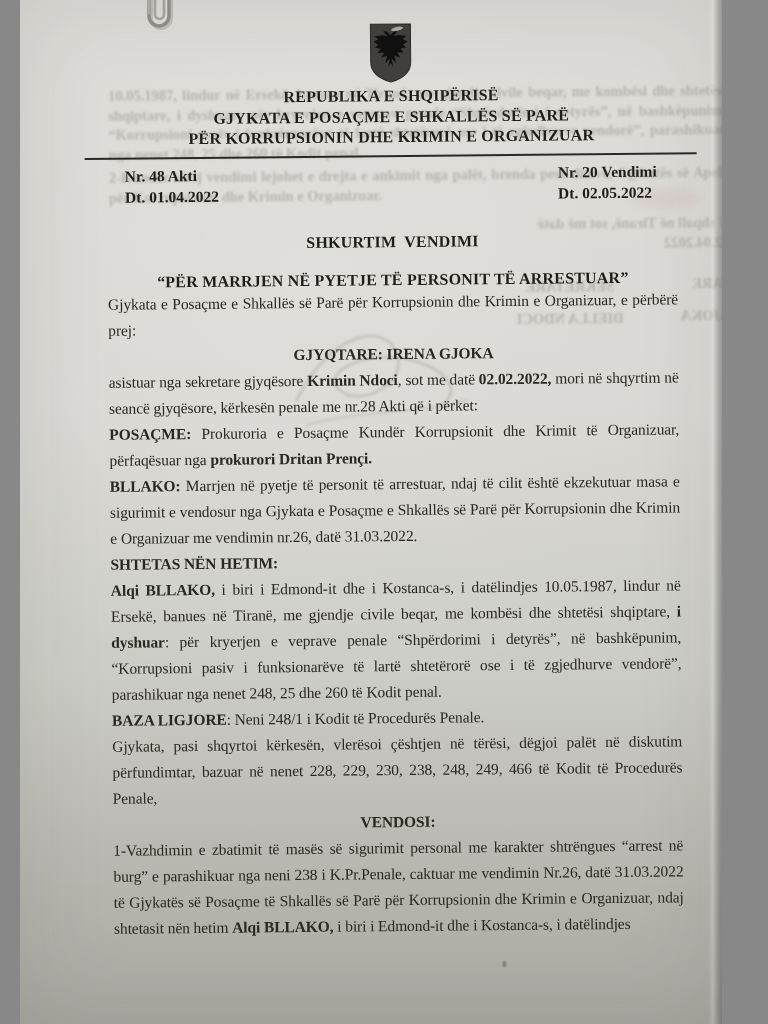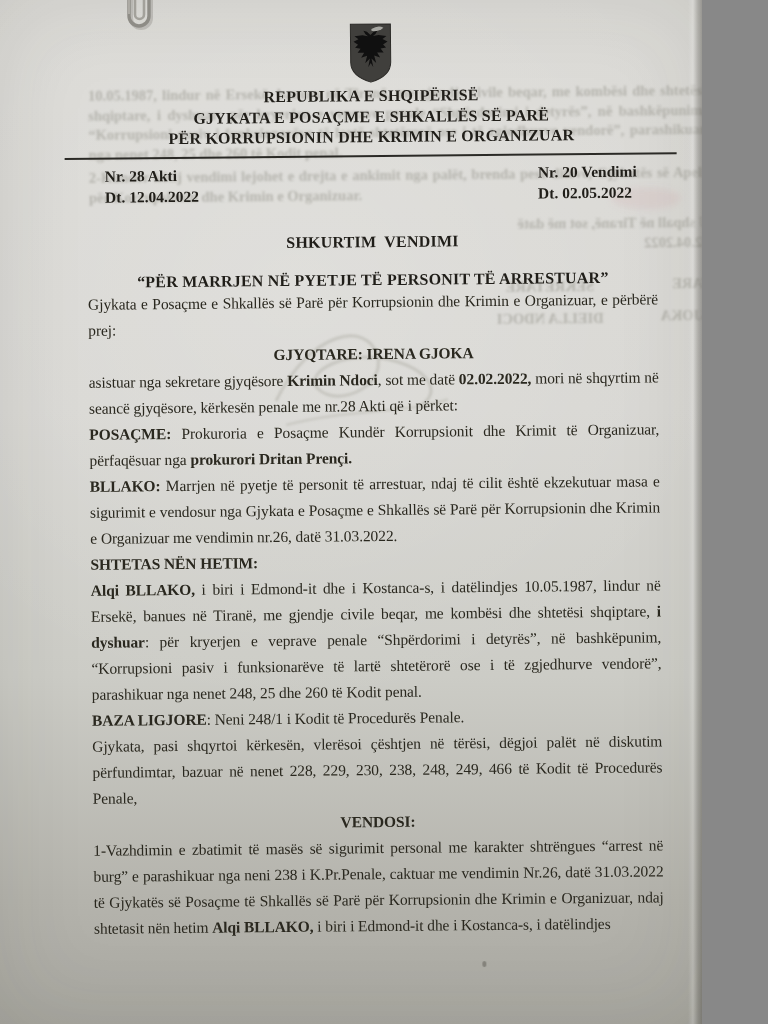--- a/index.html
+++ b/index.html
@@ -3,20 +3,21 @@
 <meta charset="utf-8">
 <style>
   html,body{margin:0;padding:0;background:#888;}
   .photo{
     position:relative;width:702px;height:1024px;overflow:hidden;
     font-family:"Liberation Serif","DejaVu Serif",serif;color:#28261f;
     background:
       radial-gradient(95% 60% at 42% 28%, rgba(255,255,255,.16), rgba(255,255,255,0) 70%),
       linear-gradient(180deg,#dcdbd7 0%,#d8d7d3 40%,#ccccc6 66%,#b4b3ac 88%,#a9a8a1 100%);
     box-shadow:inset 0 0 90px rgba(40,38,32,.10);
+    margin-left:20px;
   }
   .page-edge{position:absolute;top:0;right:0;width:14px;height:100%;
     background:linear-gradient(90deg,rgba(0,0,0,0) 0%,rgba(255,255,255,.18) 35%,rgba(96,94,88,.30) 72%,rgba(70,68,62,.40) 100%);}
   .sheet{position:absolute;left:0;top:0;width:768px;height:1024px;
     transform:rotate(-0.55deg);transform-origin:384px 300px;}
   
   .ghost{position:absolute;color:#8f8e85;opacity:.50;filter:blur(1.1px);
     font-weight:bold;font-size:14.5px;line-height:19.5px;}
   .ghost.just{text-align:justify;}
   .mirror{transform:scaleX(-1);}
@@ -86,22 +87,22 @@
       </div>
 
       <div class="hline">REPUBLIKA E SHQIPËRISË</div>
       <div class="hline">GJYKATA E POSAÇME E SHKALLËS SË PARË</div>
       <div class="hline">PËR KORRUPSIONIN DHE KRIMIN E ORGANIZUAR</div>
 
       <div class="rule"></div>
 
       <div class="refs">
         <div class="l">
-          <div>Nr. 28 Akti</div>
-          <div>Dt. 12.04.2022</div>
+          <div>Nr. 48 Akti</div>
+          <div>Dt. 01.04.2022</div>
         </div>
         <div class="r">
           <div>Nr. 20 Vendimi</div>
           <div>Dt. 02.05.2022</div>
         </div>
       </div>
 
       <div class="ttl t1">SHKURTIM&nbsp; VENDIMI</div>
       <div class="ttl t2">“PËR MARRJEN NË PYETJE TË PERSONIT TË ARRESTUAR”</div>
 

